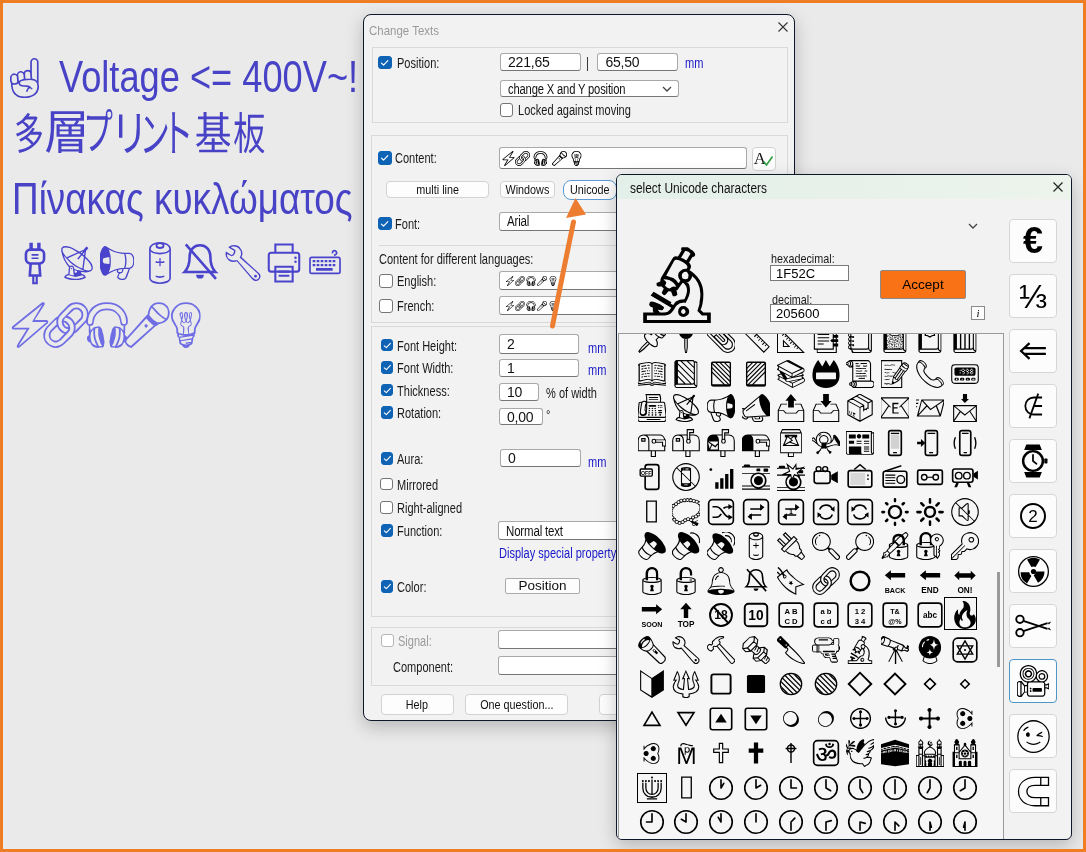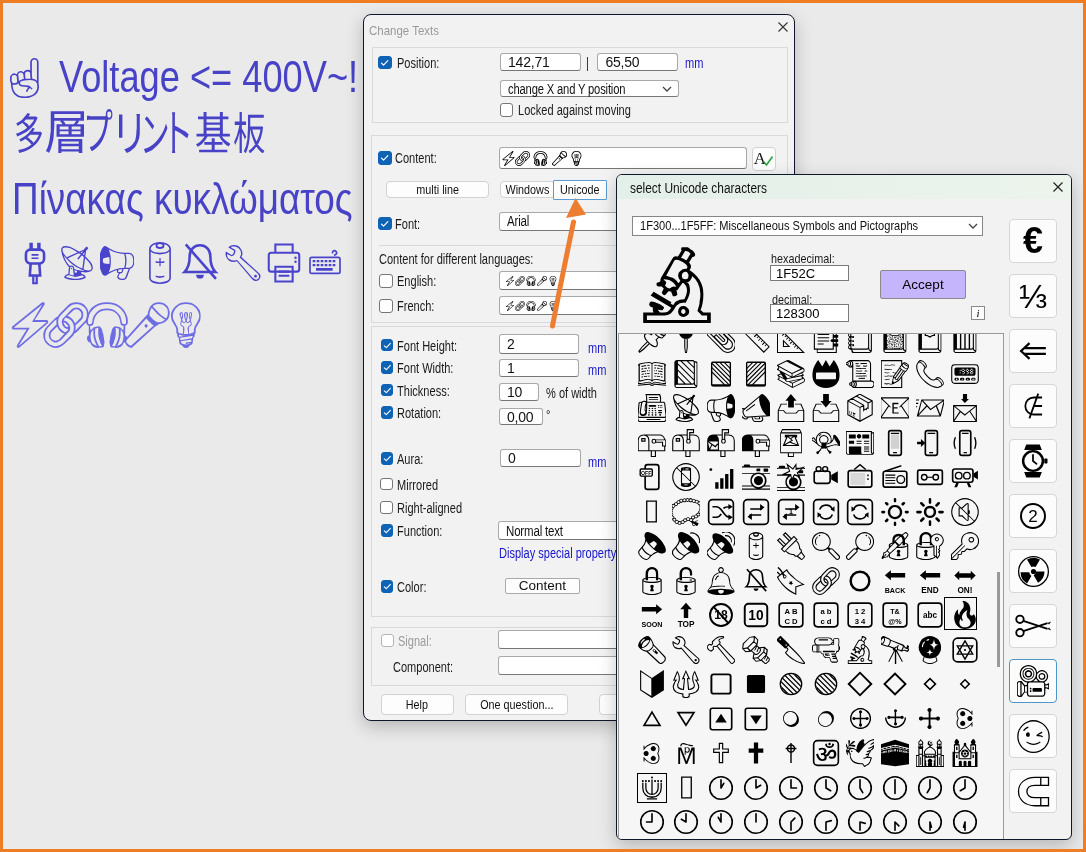--- a/index.html
+++ b/index.html
@@ -803,21 +803,21 @@
     <svg class="abs u" style="left:413px;top:6px" width="12" height="12" viewBox="0 0 12 12">
       <path fill="none" stroke="#333" stroke-width="1.1" d="M1.5 1.5l9 9M10.5 1.5l-9 9"></path>
     </svg>
     <div class="grp" style="left:8px;top:32px;width:416px;height:76px"></div>
     <div class="cb cbc" style="left:14.2px;top:40.5px;width:13.4px;height:13.4px;">
       <svg class="u" viewBox="0 0 16 16" style="width:100%;height:100%">
         <path fill="none" stroke="#fff" stroke-width="1.6" stroke-linecap="round" stroke-linejoin="round" d="M3.4 8.6 6.4 11.3 12.4 5"></path>
       </svg>
     </div>
     <div class="lbl" style="left:33px;top:40.5px">Position:</div>
-    <div class="fld" style="left:136px;top:37.5px;width:81px;height:18.5px">142,71</div>
+    <div class="fld" style="left:136px;top:37.5px;width:81px;height:18.5px">221,65</div>
     <div class="lbl" style="left:222px;top:41px">|</div>
     <div class="fld" style="left:233.4px;top:37.5px;width:81px;height:18.5px">65,50</div>
     <div class="lbl blue" style="left:321px;top:41px">mm</div>
     <div class="fld" style="left:136px;top:64.9px;width:178.6px;height:17.6px;font-size:14px">
       <i style="font-style:normal;transform:scaleX(.8);transform-origin:0 50%">change X and Y position</i>
     </div>
     <svg class="abs u" style="left:297px;top:68px" width="12" height="12" viewBox="0 0 12 12">
       <path fill="none" stroke="#444" stroke-width="1.3" d="M2 4l4 4 4-4"></path>
     </svg>
     <div class="cb" style="left:136px;top:88.3px;width:13.4px;height:13.4px;"></div>
@@ -860,21 +860,21 @@
       <svg class="u" width="12" height="12" viewBox="0 0 12 12" style="margin-left:-4px;margin-top:4px">
         <path fill="none" stroke="#2e9e40" stroke-width="1.6" d="M1.5 6.5 4.5 10 10.5 1.5"></path>
       </svg>
     </div>
     <div class="btn" style="left:22.4px;top:166.3px;width:102.5px;height:16.5px">
       <i>multi line</i>
     </div>
     <div class="btn" style="left:135.9px;top:166.3px;width:55px;height:16.5px">
       <i>Windows</i>
     </div>
-    <div class="btn" style="left:189px;top:164.5px;width:54px;height:20px;border:1.5px solid #5b9bd5;border-radius:1px">
+    <div class="btn" style="left:199px;top:164.5px;width:54px;height:20px;border:1.5px solid #5b9bd5;border-radius:8px">
       <i>Unicode</i>
     </div>
     <div class="cb cbc" style="left:14.3px;top:202px;width:13.4px;height:13.4px;">
       <svg class="u" viewBox="0 0 16 16" style="width:100%;height:100%">
         <path fill="none" stroke="#fff" stroke-width="1.6" stroke-linecap="round" stroke-linejoin="round" d="M3.4 8.6 6.4 11.3 12.4 5"></path>
       </svg>
     </div>
     <div class="lbl" style="left:31px;top:202px">Font:</div>
     <div class="fld" style="left:135.2px;top:196.9px;width:248px;height:19.1px">
       <i style="font-style:normal;transform:scaleX(.82);transform-origin:0 50%">Arial</i>
@@ -991,21 +991,21 @@
     <div class="fld" style="left:134px;top:506.2px;width:249px;height:19px">
       <i style="font-style:normal;transform:scaleX(.82);transform-origin:0 50%">Normal text</i>
     </div>
     <div class="lbl" style="left:135px;top:531.1px;color:#1616c8;font-size:13.8px;transform:scaleX(.8);transform-origin:0 0">Display special property</div>
     <div class="cb cbc" style="left:16.7px;top:564.8px;width:12.8px;height:12.8px;">
       <svg class="u" viewBox="0 0 16 16" style="width:100%;height:100%">
         <path fill="none" stroke="#fff" stroke-width="1.6" stroke-linecap="round" stroke-linejoin="round" d="M3.4 8.6 6.4 11.3 12.4 5"></path>
       </svg>
     </div>
     <div class="lbl" style="left:33px;top:564.8px">Color:</div>
-    <div class="btn" style="left:140.7px;top:562.5px;width:75.5px;height:16.5px;border-radius:2px;border-color:#aaa">Content</div>
+    <div class="btn" style="left:140.7px;top:562.5px;width:75.5px;height:16.5px;border-radius:2px;border-color:#aaa">Position</div>
     <div class="grp" style="left:7px;top:611.7px;width:417px;height:59px"></div>
     <div class="cb" style="left:17.2px;top:619.3px;width:12.8px;height:12.8px;border-color:#b5b5b5;"></div>
     <div class="lbl" style="left:34px;top:619.3px;color:#9b9b9b">Signal:</div>
     <div class="fld" style="left:134px;top:614.6px;width:250px;height:19px"></div>
     <div class="lbl" style="left:28.9px;top:645.1px">Component:</div>
     <div class="fld" style="left:134px;top:641px;width:250px;height:19px"></div>
     <div class="btn" style="left:16.7px;top:678.5px;width:73px;height:21px">
       <i>Help</i>
     </div>
     <div class="btn" style="left:101.2px;top:678.5px;width:102.5px;height:21px">
@@ -1016,36 +1016,33 @@
 <svg class="abs u" style="left:537px;top:187px" width="60" height="145" viewBox="540 190 60 145">
 <path fill="none" stroke="#ED7D31" stroke-width="5" stroke-linecap="round" d="M552.5 326 Q 560 287 573.5 222"></path>
 <path fill="#ED7D31" d="M575.5 198 L566 218 L586 214.5 Z"></path>
   </svg>
 <div class="abs dlg" style="left:613px;top:171px;width:456px;height:666px;border-radius:6px;overflow:hidden">
     <div class="abs" style="left:0;top:0;width:100%;height:24px;background:linear-gradient(90deg,#e3efe9,#ecf4ec)"></div>
     <div class="abs" style="left:13px;top:5px;font-size:14px;color:#111;transform:scaleX(.85);transform-origin:0 0">select Unicode characters</div>
     <svg class="abs u" style="left:435px;top:6px" width="12" height="12" viewBox="0 0 12 12">
       <path fill="none" stroke="#222" stroke-width="1.2" d="M1.5 1.5l9 9M10.5 1.5l-9 9"></path>
     </svg>
-    <div class="abs" style="left:15px;top:41px;width:351px;height:19.5px;background:#fff;border:1px solid #868686;font-size:13.5px;color:#111;display:flex;align-items:center;padding-left:7px">
-      <i style="font-style:normal;transform:scaleX(.82);transform-origin:0 50%">1F300...1F5FF: Miscellaneous Symbols and Pictographs</i>
-    </div>
     <svg class="abs u" style="left:350px;top:45px" width="12" height="12" viewBox="0 0 12 12">
       <path fill="none" stroke="#444" stroke-width="1.3" d="M2 4l4 4 4-4"></path>
     </svg>
     <div class="abs" style="left:18px;top:72px">
       <svg class="u" width="84" height="76" style="color:#000;">
         <use href="#micro" width="84" height="76"></use>
       </svg>
     </div>
     <div class="abs lbl" style="left:154px;top:76px;font-size:13.5px">hexadecimal:</div>
     <div class="abs" style="left:153px;top:90px;width:79px;height:16px;background:#fff;border:1px solid #7a7a7a;font-size:13px;display:flex;align-items:center;padding-left:5px">1F52C</div>
     <div class="abs lbl" style="left:155px;top:117px;font-size:13.5px">decimal:</div>
-    <div class="abs" style="left:153px;top:129px;width:79px;height:18px;background:#fff;border:1px solid #7a7a7a;font-size:13px;display:flex;align-items:center;padding-left:5px">128300</div>
-    <div class="abs" style="left:263px;top:95px;width:86px;height:29px;background:#c4b5fd;border:1px solid #8a8a8a;border-radius:2px;font-size:13.5px;display:flex;align-items:center;justify-content:center">Accept</div>
+    <div class="abs" style="left:153px;top:129px;width:79px;height:18px;background:#fff;border:1px solid #7a7a7a;font-size:13px;display:flex;align-items:center;padding-left:5px">205600</div>
+    <div class="abs" style="left:263px;top:95px;width:86px;height:29px;background:#f97316;border:1px solid #8a8a8a;border-radius:2px;font-size:13.5px;display:flex;align-items:center;justify-content:center">Accept</div>
     <div class="abs" style="left:354px;top:131px;width:14px;height:14px;background:#fdfdfd;border:1px solid #8a8a8a;font-size:11px;display:flex;align-items:center;justify-content:center;font-style:italic;font-family:'Liberation Serif',serif">i</div>
     <div class="abs" style="left:0.5px;top:158px;width:386px;height:508px;background:#f6f6f6;border:1px solid #9a9a9a;border-bottom:none;overflow:hidden">
       <div class="gcell" style="left:16.0px;top:-12.0px">
         <svg class="u" width="28" height="28" style="color:#000;">
           <use href="#e1f4cc" width="28" height="28"></use>
         </svg>
       </div>
       <div class="gcell" style="left:50.8px;top:-12.0px">
         <svg class="u" width="28" height="28" style="color:#000;">
           <use href="#e1f4cd" width="28" height="28"></use>

